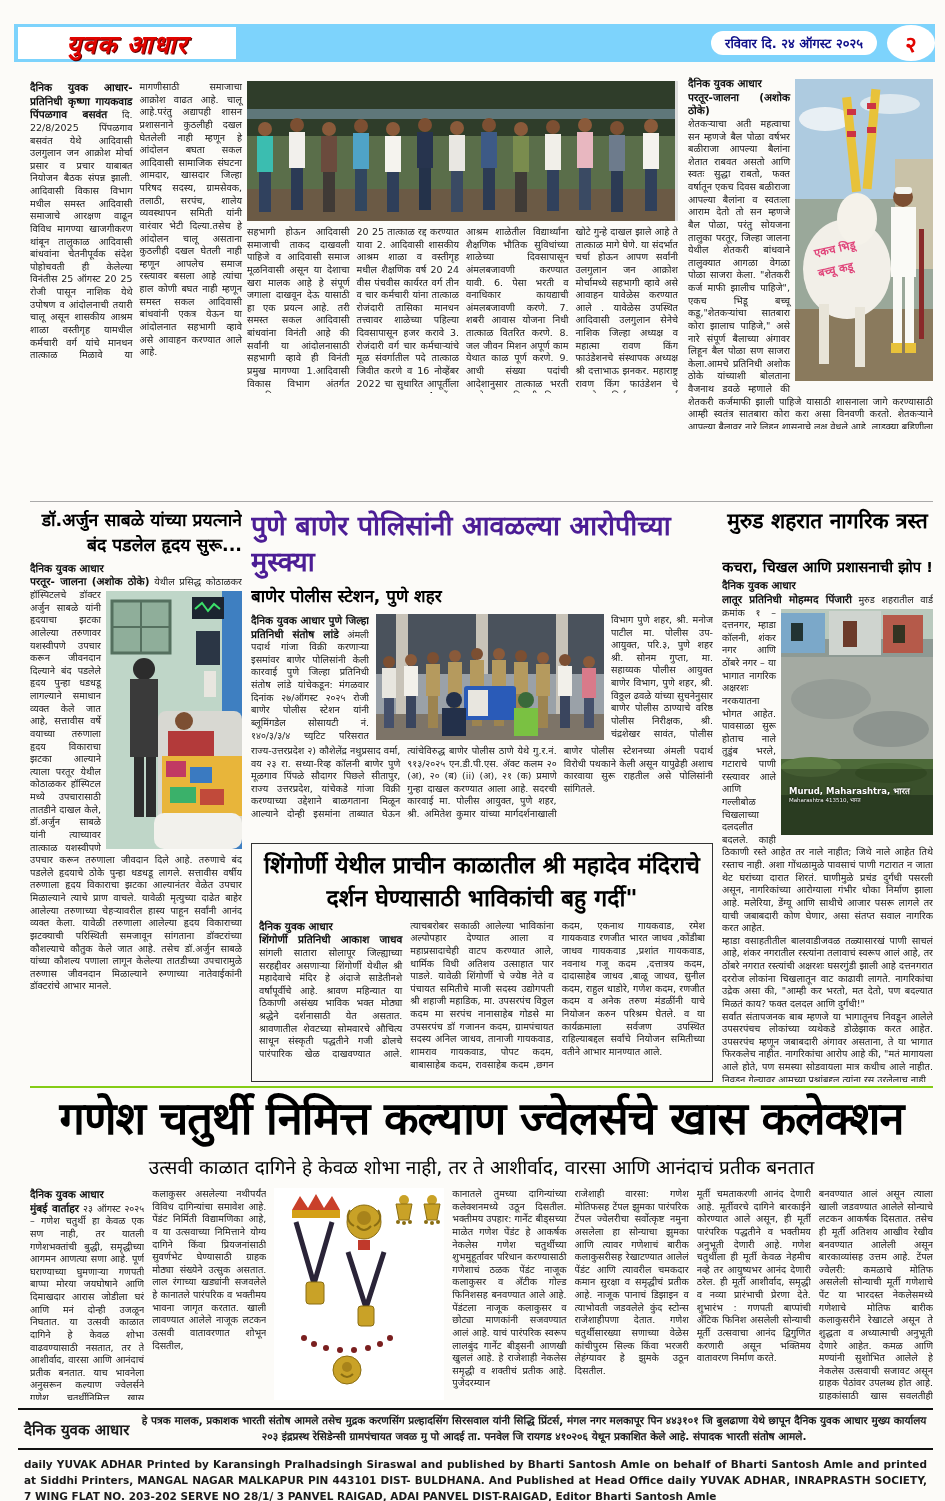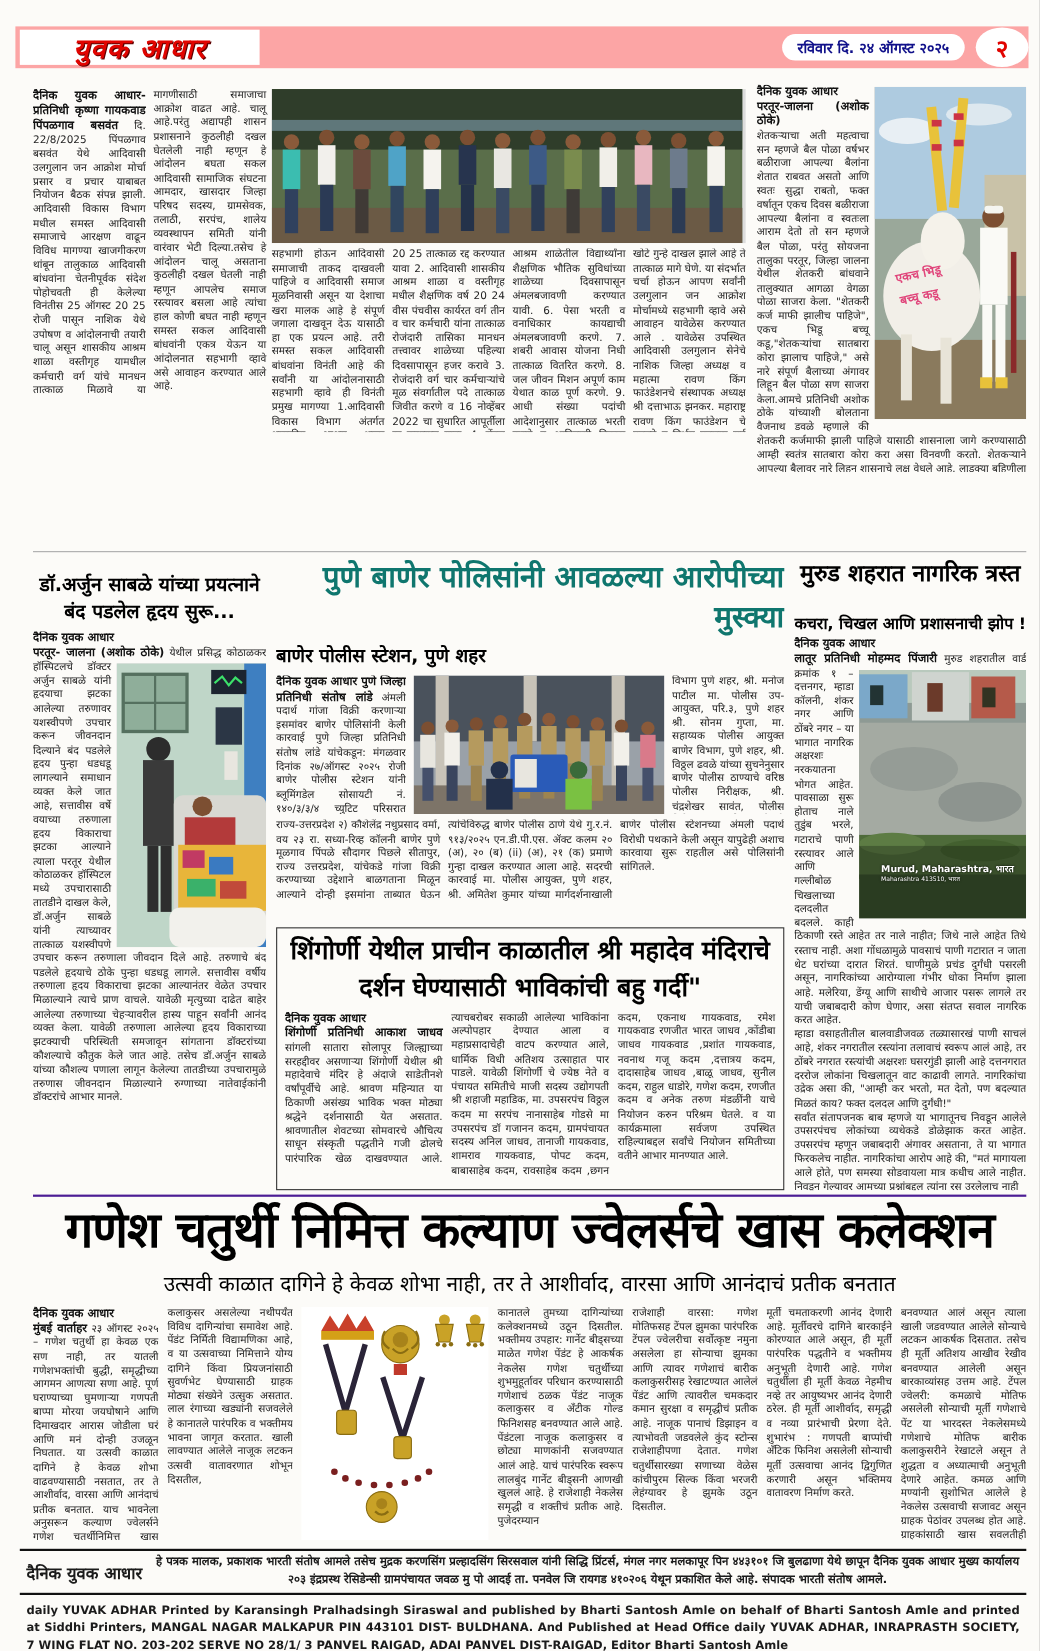--- a/index.html
+++ b/index.html
@@ -1,20 +1,20 @@
 <!DOCTYPE html>
 <html><head>
 <meta charset="utf-8">
 <style>
   * { margin:0; padding:0; box-sizing:border-box; }
   body { background:#888; font-family:"DejaVu Sans", sans-serif; }
   .page { position:relative; width:945px; height:1501px; margin:0 auto; background:#fcfbf8; color:#1b1b1b; overflow:hidden; }
 
   
-  .masthead { position:absolute; top:24px; left:14px; right:10px; height:38px; background:#fca5a5; }
+  .masthead { position:absolute; top:24px; left:14px; right:10px; height:38px; background:#7dd3fc; }
   .logo-box { position:absolute; left:4px; top:3px; bottom:3px; width:218px; background:#fff; display:flex; align-items:center; justify-content:center; }
   .logo-text { color:#e10400; font-weight:800; font-style:italic; font-size:25px; letter-spacing:1px; text-shadow:1px 1px 0 #5d0000; }
   .date-pill { position:absolute; right:58px; top:7px; height:24px; background:#fff; border-radius:12px; display:flex; align-items:center; padding:0 14px; font-size:13px; font-weight:700; color:#10108a; }
   .page-oval { position:absolute; right:0px; top:1px; width:48px; height:36px; background:#fff; border-radius:50%; display:flex; align-items:center; justify-content:center; }
   .page-num { color:#e10400; font-size:22px; font-weight:800; }
 
   
   .bodytext { font-size:9.5px; line-height:1.33; text-align:justify; color:#222; }
   .byline { font-size:10.5px; font-weight:700; line-height:1.3; color:#111; }
   .photo { background:#ddd; overflow:hidden; }
@@ -32,48 +32,48 @@
 
   .bull-article { flex:1; overflow:hidden; }
   .bull-headline { font-size:19px; font-weight:800; text-align:center; line-height:1.4; color:#000; }
   .bull-body-wrap { margin-top:3px; height:352px; overflow:hidden; }
   .bull-photo { float:right; width:138px; height:302px; margin:2px 0 3px 5px; }
 
   
   .rowB { position:absolute; top:508px; left:30px; right:12px; height:574px; display:flex; gap:9px; }
 
   .heart-article { width:212px; overflow:hidden; }
-  .heart-headline { font-size:17.5px; font-weight:800; text-align:center; line-height:1.45; color:#000;margin-top:12px; }
+  .heart-headline { font-size:17.5px; font-weight:800; text-align:right; line-height:1.45; color:#000; }
   .heart-body-wrap { margin-top:3px; overflow:hidden; height:478px; }
   .heart-photo { float:right; width:136px; height:258px; margin:2px 0 3px 5px; }
 
   .mid-stack { width:462px; display:flex; flex-direction:column; }
   .police-article { height:328px; overflow:hidden; }
-  .police-headline { font-size:27px; font-weight:800; text-align:right; line-height:1.35; color:#0f766e; }
+  .police-headline { font-size:27px; font-weight:800; text-align:left; line-height:1.35; color:#4c1d95; }
   .police-subhead { font-size:17px; font-weight:700; margin-top:3px; color:#000; }
   .police-row1 { display:flex; gap:7px; margin-top:7px; height:126px; }
   .police-colL { width:118px; overflow:hidden; }
   .police-photo { width:228px; height:126px; }
   .police-colR { flex:1; overflow:hidden; }
   .police-row2 { column-count:3; column-gap:7px; margin-top:5px; height:118px; overflow:hidden; }
 
   .shingorni-article { margin-top:7px; flex:1; border:1.5px solid #333; padding:5px 7px; overflow:hidden; }
   .shingorni-headline { font-size:23px; font-weight:800; text-align:center; line-height:1.45; color:#000; }
   .shingorni-cols { column-count:3; column-gap:8px; margin-top:4px; height:152px; overflow:hidden; }
 
   .murud-article { flex:1; overflow:hidden; }
   .murud-headline { font-size:21px; font-weight:800; text-align:center; line-height:1.3; color:#000; }
   .murud-subhead { font-size:14.5px; font-weight:700; text-align:center; margin-top:21px; color:#000; }
   .murud-body-wrap { margin-top:3px; overflow:hidden; height:506px; }
   .murud-photo { position:relative; float:right; width:152px; height:226px; margin:2px 0 3px 5px; }
-  .murud-caption { position:absolute; left:20px; bottom:30px; color:#fff; font-size:8.5px; font-weight:700; text-shadow:0 0 2px #000; line-height:1.3; }
+  .murud-caption { position:absolute; left:8px; bottom:30px; color:#fff; font-size:8.5px; font-weight:700; text-shadow:0 0 2px #000; line-height:1.3; }
   .murud-caption .cap-sub { font-size:5.5px; font-weight:400; display:block; }
 
   
-  .rowC { position:absolute; top:1086px; left:30px; right:12px; height:318px; border-top:2px solid #4c1d95; padding-top:4px; overflow:hidden; }
+  .rowC { position:absolute; top:1086px; left:30px; right:12px; height:318px; border-top:2px solid #84cc16; padding-top:4px; overflow:hidden; }
   .ganesh-headline { font-size:45px; font-weight:800; text-align:center; line-height:1.2; color:#000; letter-spacing:-1px; }
   .ganesh-subhead { font-size:19px; font-weight:400; text-align:center; margin-top:8px; color:#000; }
   .ganesh-body { display:flex; gap:8px; margin-top:8px; height:212px; overflow:hidden; }
   .g-col { flex:1; overflow:hidden; }
   .g-col .byline { margin-bottom:2px; }
   .jewel-block { width:170px; background:#fff; }
 
   
   .footer { position:absolute; left:18px; right:12px; top:1408px; }
   .f-box1 { border-top:2.5px solid #111; border-bottom:2.5px solid #111; padding:3px 6px; display:flex; gap:12px; align-items:center; }

